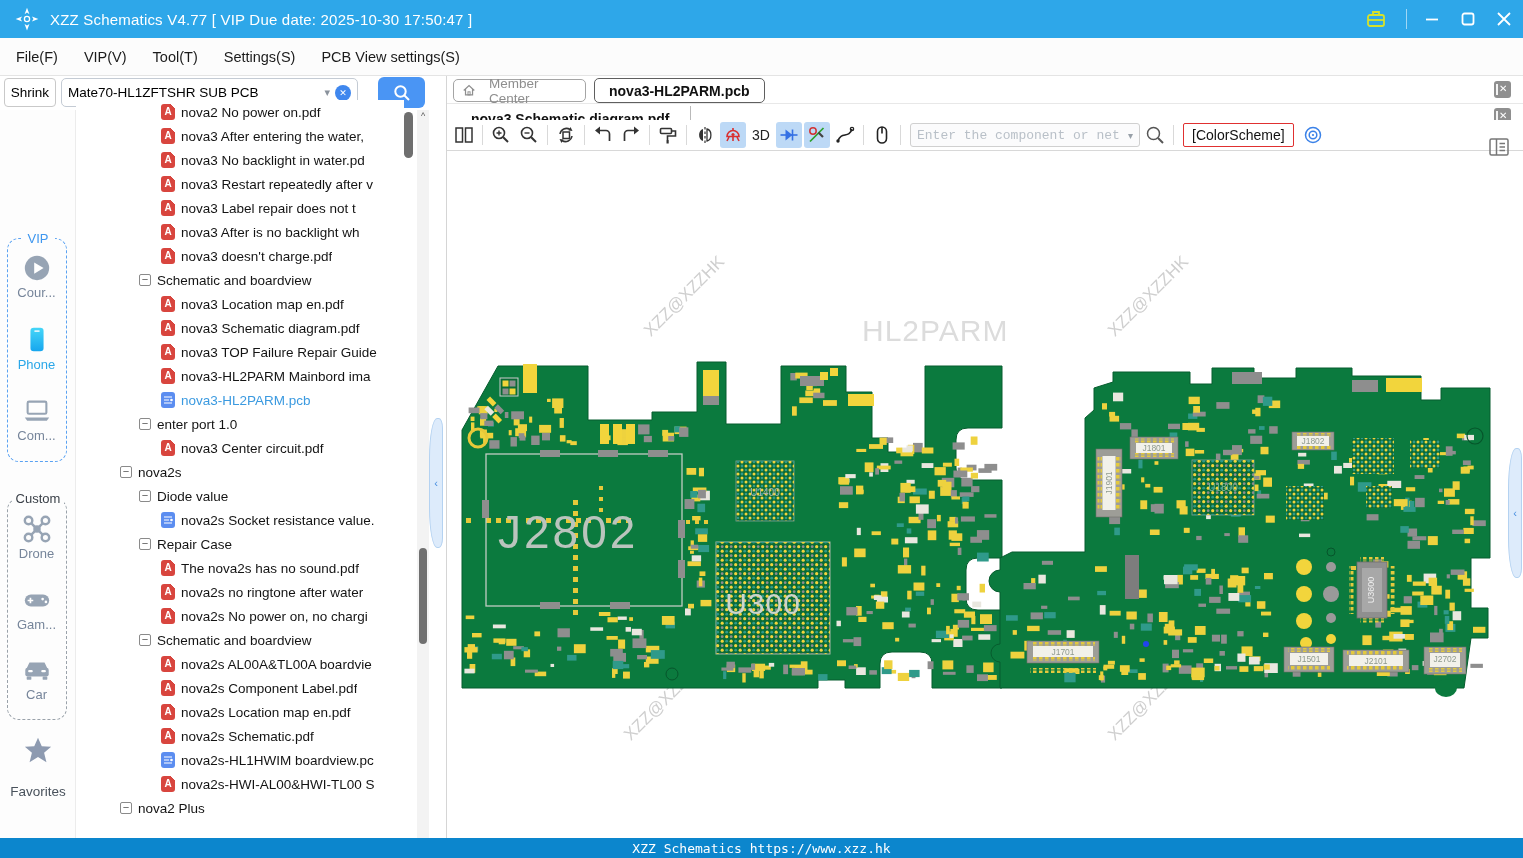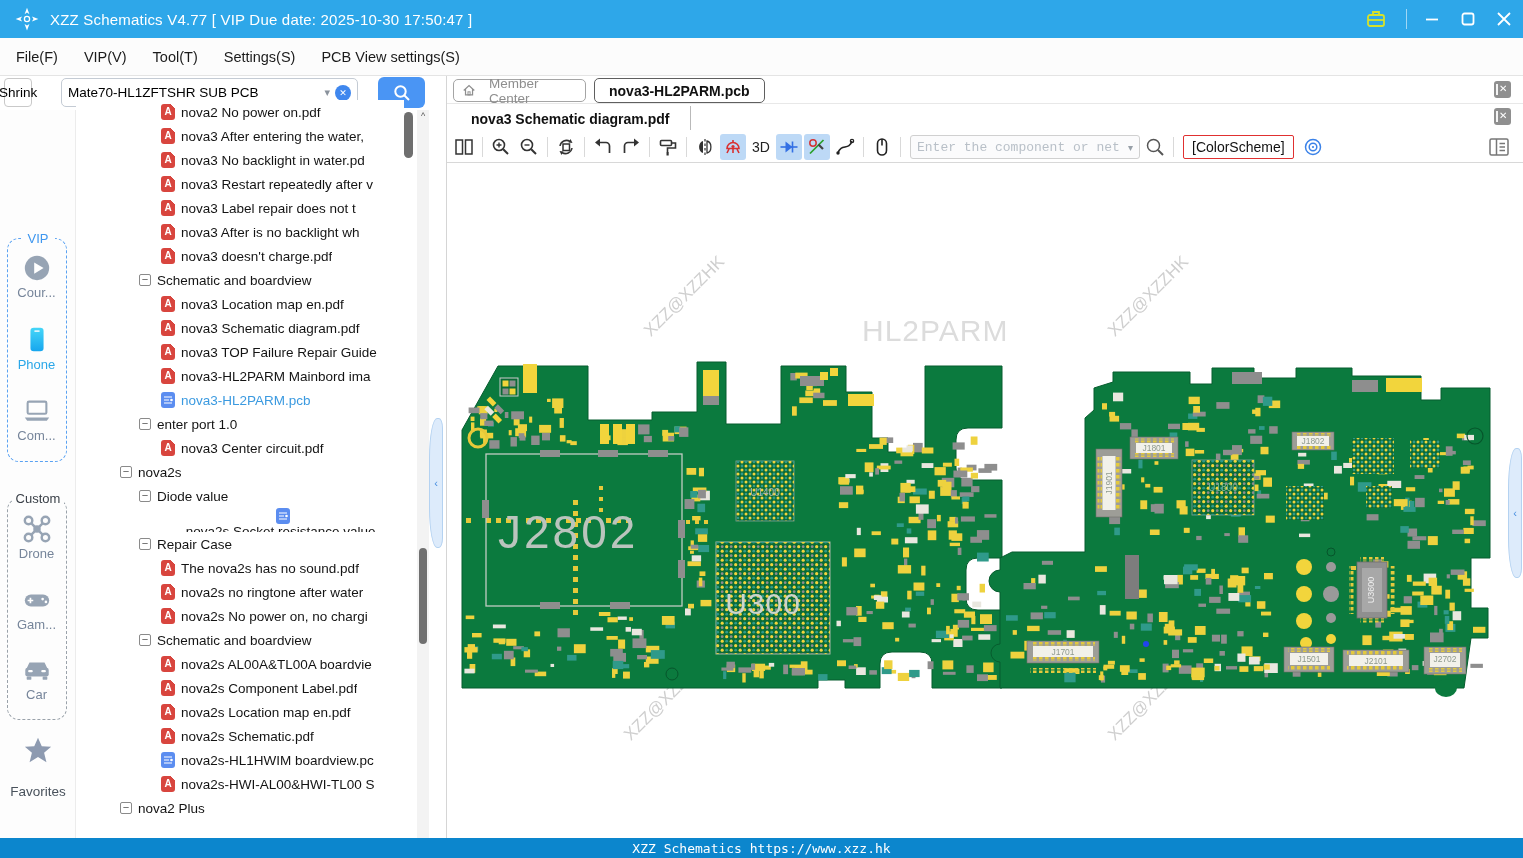--- a/index.html
+++ b/index.html
@@ -15,21 +15,21 @@
   .winbtn{width:22px;height:22px;display:flex;align-items:center;justify-content:center;cursor:pointer}
   #vip-badge{margin-right:4px}
   .tb-sep{width:1px;height:20px;background:rgba(255,255,255,.55)}
 
   
   #menubar{left:0;top:38px;width:1523px;height:38px;background:#fcfcfc;border-bottom:1px solid #e4e4e4;display:flex;align-items:center;padding-left:16px;gap:26px}
   .menu-item{font-size:14.5px;color:#1b1b1b;cursor:pointer;white-space:nowrap}
 
   
   #searchrow{left:0;top:76px;width:446px;height:34px;background:#fff}
-  #shrink-btn{left:4px;top:2px;width:28px;height:29px;border:1px solid #c9c9c9;border-radius:4px;background:#fff;font-size:13.5px;display:flex;align-items:center;justify-content:center;cursor:pointer}
+  #shrink-btn{left:4px;top:2px;width:52px;height:29px;border:1px solid #c9c9c9;border-radius:4px;background:#fff;font-size:13.5px;display:flex;align-items:center;justify-content:center;cursor:pointer}
   #model-combo{left:61px;top:2px;width:297px;height:29px;border:1px solid #c4cbd4;border-radius:5px;background:#fff;display:flex;align-items:center;font-size:13.5px;padding:0 6px;cursor:pointer}
   #model-combo .val{flex:1;white-space:nowrap;overflow:hidden}
   #combo-chevron{color:#8a929c;font-size:11px;margin:0 5px}
   #combo-clear{width:16px;height:16px;border-radius:50%;background:#3f87ee;color:#fff;font-size:9px;display:flex;align-items:center;justify-content:center;cursor:pointer}
   #left-search-btn{left:378px;top:1px;width:47px;height:31px;background:#4a95f4;border-radius:6px;display:flex;align-items:center;justify-content:center;cursor:pointer}
 
   
   #sidebar{left:0;top:110px;width:76px;height:728px;background:#fdfdfd;border-right:1px solid #ececec}
   .side-group{position:absolute;left:7px;width:60px;border-radius:12px}
   .side-group .grp-label{position:absolute;top:-9px;left:0;right:0;text-align:center;font-size:13px;background:#fdfdfd;line-height:17px}
@@ -65,21 +65,21 @@
   #tab-member{left:6px;top:1px;height:23px;width:133px;border:1px solid #a5a5a5;color:#8e8e8e;font-size:13.5px;padding:0 8px;gap:13px}
   #tab-pcb{left:147px;top:0px;height:25px;border:1.5px solid #5f5f5f;color:#111;font-weight:bold;font-size:14px;padding:0 14px}
   #tabrow2{left:447px;top:104px;width:1076px;height:28px;background:#fff}
   #tab-pdf{left:18px;top:3px;height:23px;color:#111;font-weight:bold;font-size:14px;padding:0 6px}
   #tab2-sep{position:absolute;left:243px;top:2px;width:1px;height:24px;background:#b9b9b9}
   .closetab{position:absolute;width:17px;height:17px;background:#8f8f8f;border-radius:3px;cursor:pointer}
   .closetab .x{position:absolute;left:5px;top:2px;color:#fff;font-size:10px}
   .closetab .notch{position:absolute;left:2px;top:3px;width:2px;height:11px;background:#fff;opacity:.9}
 
   
-  #toolbar{left:447px;top:132px;width:1076px;height:31px;background:#fff;border-bottom:1px solid #d8d8d8;display:flex;align-items:center;padding-left:4px;gap:2px}
+  #toolbar{left:447px;top:120px;width:1076px;height:31px;background:#fff;border-bottom:1px solid #d8d8d8;display:flex;align-items:center;padding-left:4px;gap:2px}
   .tbtn{width:26px;height:26px;border-radius:3px;display:flex;align-items:center;justify-content:center;cursor:pointer;flex:none}
   .tbtn.active{background:#bdd9f6}
   .vsep{width:1px;height:20px;background:#d9d9d9;margin:0 3px;flex:none}
   #lbl-3d{font-size:14px;color:#222;padding:0 4px;cursor:pointer;flex:none}
   #net-search{width:230px;height:24px;border:1px solid #d0d0d0;border-radius:3px;background:#fbfbfc;display:flex;align-items:center;padding:0 6px;flex:none;margin-left:4px}
   #net-search input{border:none;outline:none;background:transparent;flex:1;font-size:13px;color:#333;font-family:Liberation Mono, monospace}
   #net-search input::placeholder{color:#b9c0c8}
   #net-search .chev{color:#98a0a8;font-size:10px;margin-left:4px}
   #colorscheme{height:24px;border:1px solid #e03030;border-radius:2px;display:flex;align-items:center;padding:0 8px;font-size:14px;color:#111;margin:0 4px;cursor:pointer;flex:none}
   #layers-btn{position:absolute;right:12px;top:136px;cursor:pointer}
@@ -323,21 +323,21 @@
       <div class="tree-row" style="padding-left: 44px;">
         <span class="gbox">−</span>
         <span class="ic-gap"></span>
         <span class="tlabel">nova2s</span>
       </div>
       <div class="tree-row" style="padding-left: 63px;">
         <span class="gbox">−</span>
         <span class="ic-gap"></span>
         <span class="tlabel">Diode value</span>
       </div>
-      <div class="tree-row" style="padding-left: 85px; flex-direction: column;">
+      <div class="tree-row" style="padding-left: 85px;">
         <span style="display:inline-flex;flex:none">
           <svg width="14" height="16" viewBox="0 0 14 16" style="flex:none">
             <rect width="14" height="16" rx="3" fill="#5b8df0"></rect>
             <path d="M3,5 h8 M3,8 h5 M3,11 h8" stroke="#fff" stroke-width="1.2" fill="none"></path>
             <circle cx="10.5" cy="8" r="1.3" fill="#fff"></circle>
           </svg>
         </span>
         <span class="ic-gap"></span>
         <span class="tlabel">nova2s Socket resistance value.</span>
       </div>

